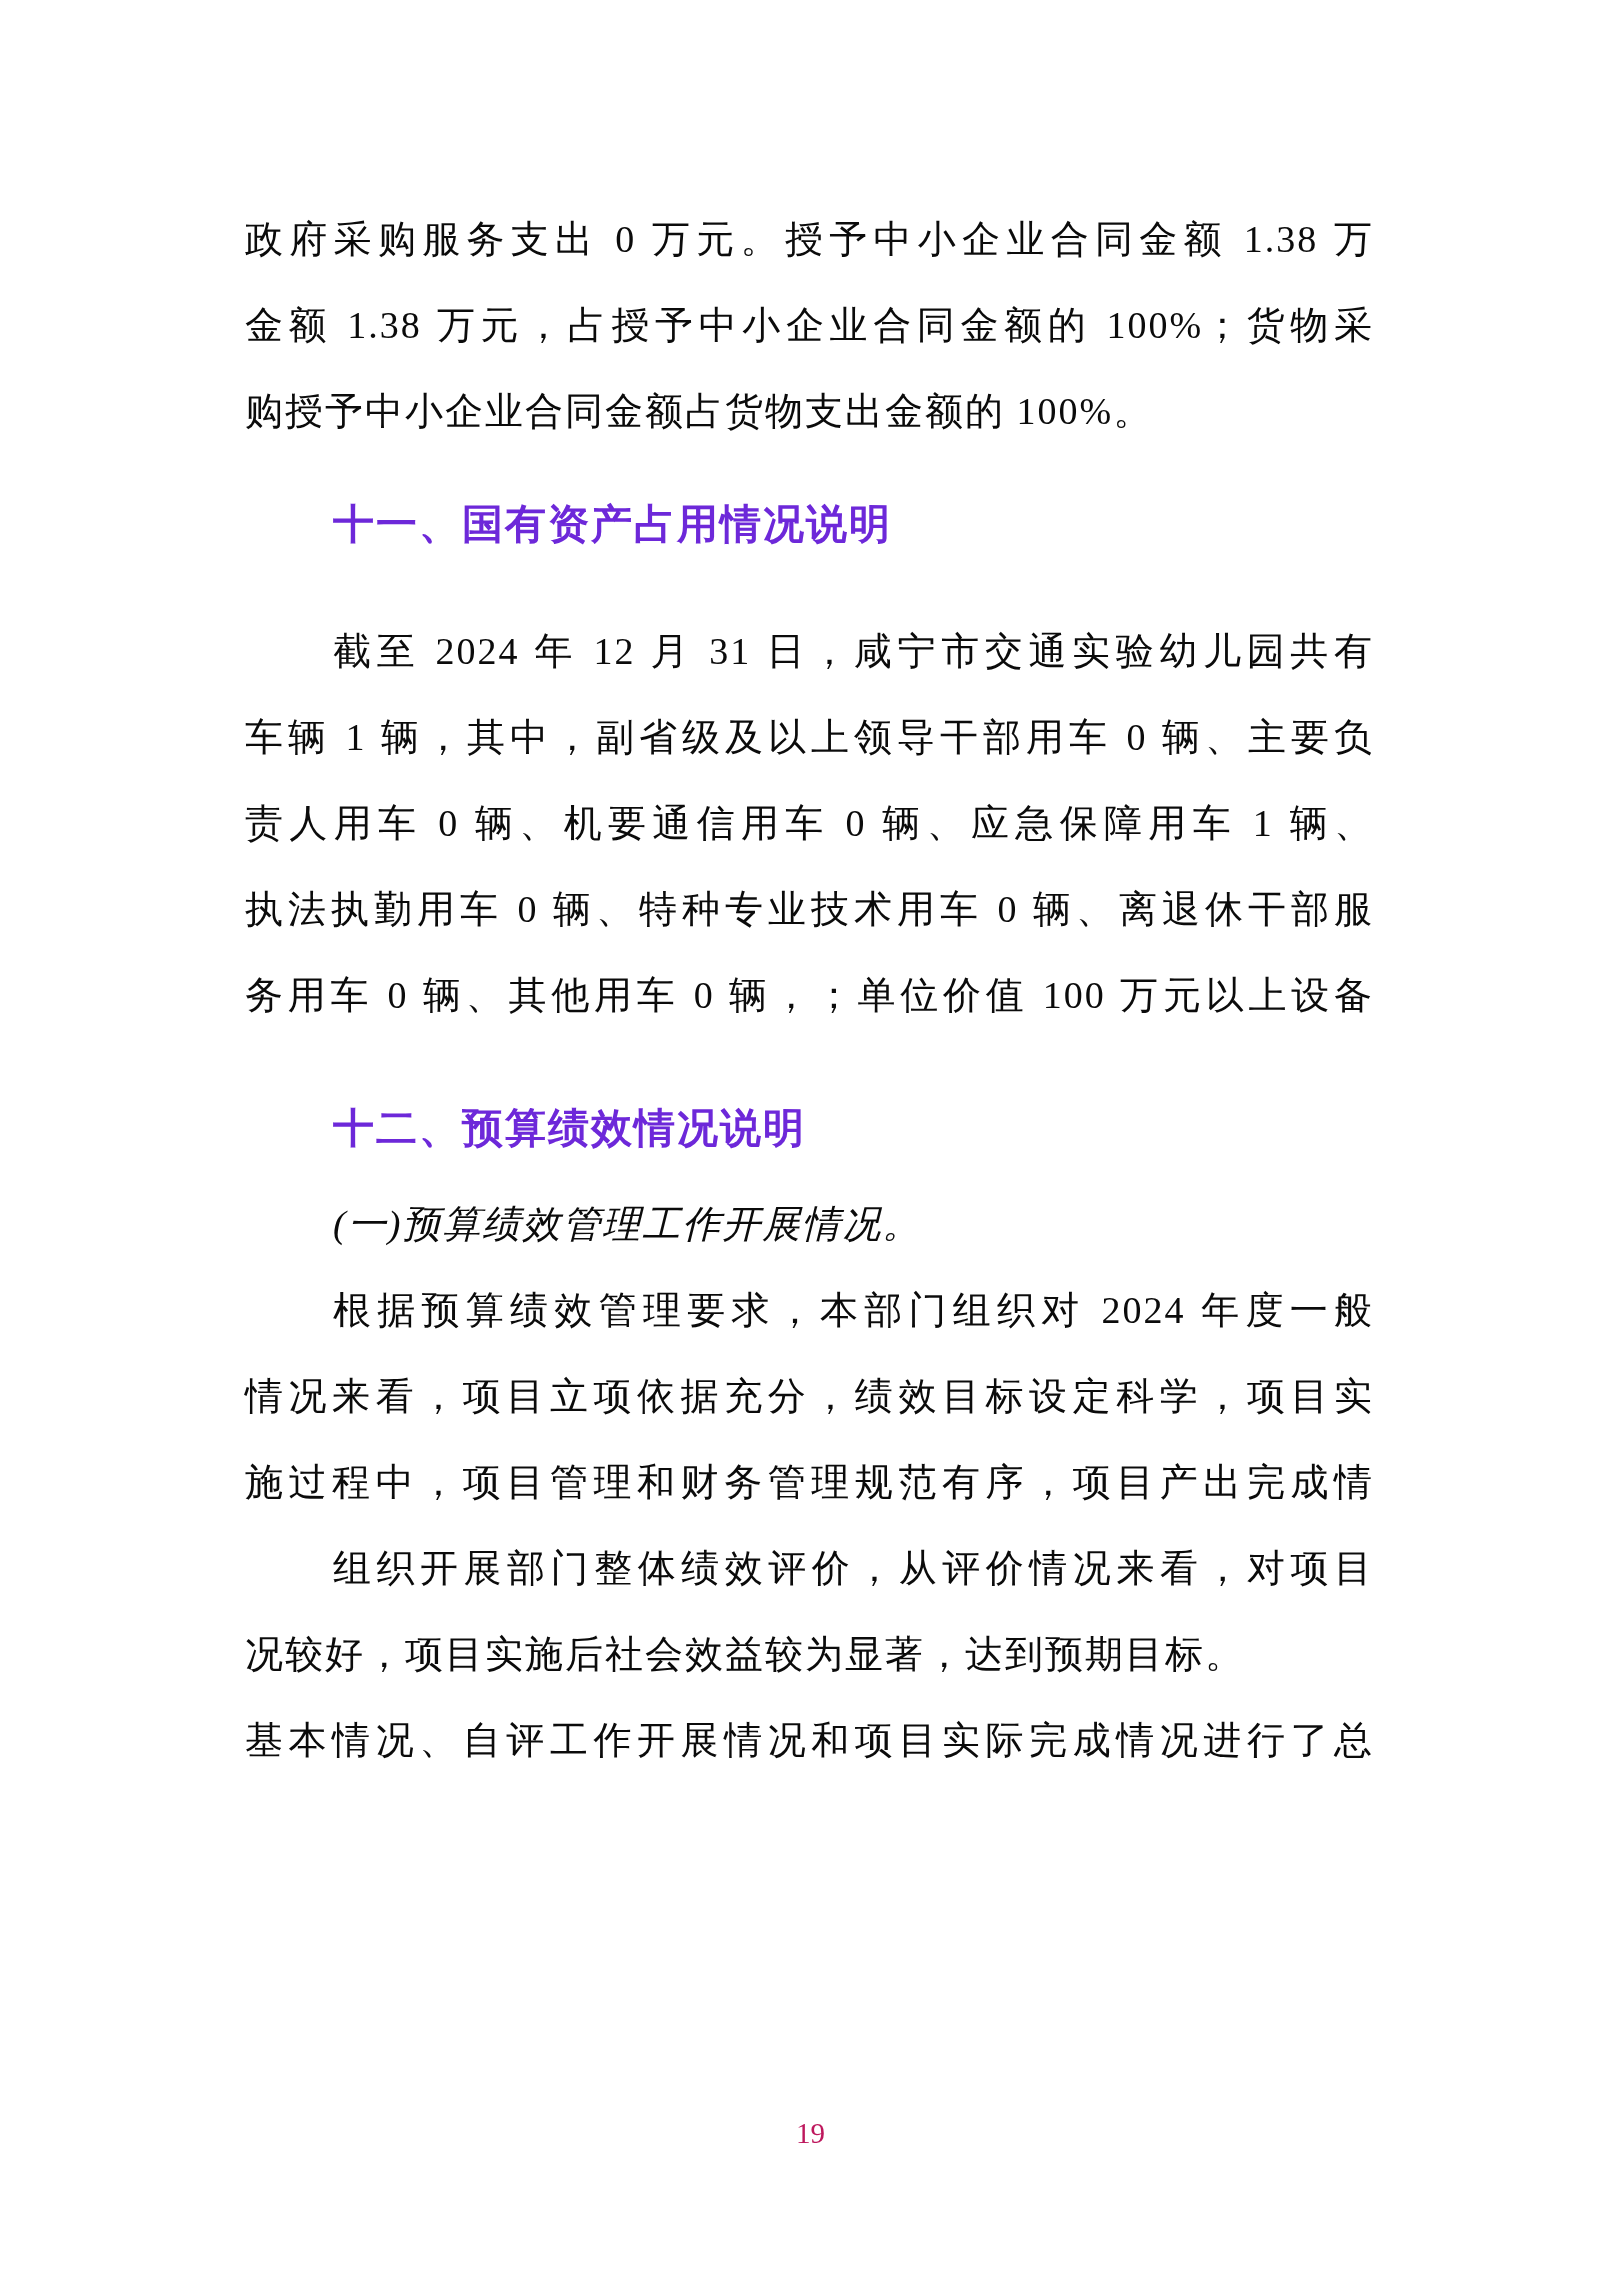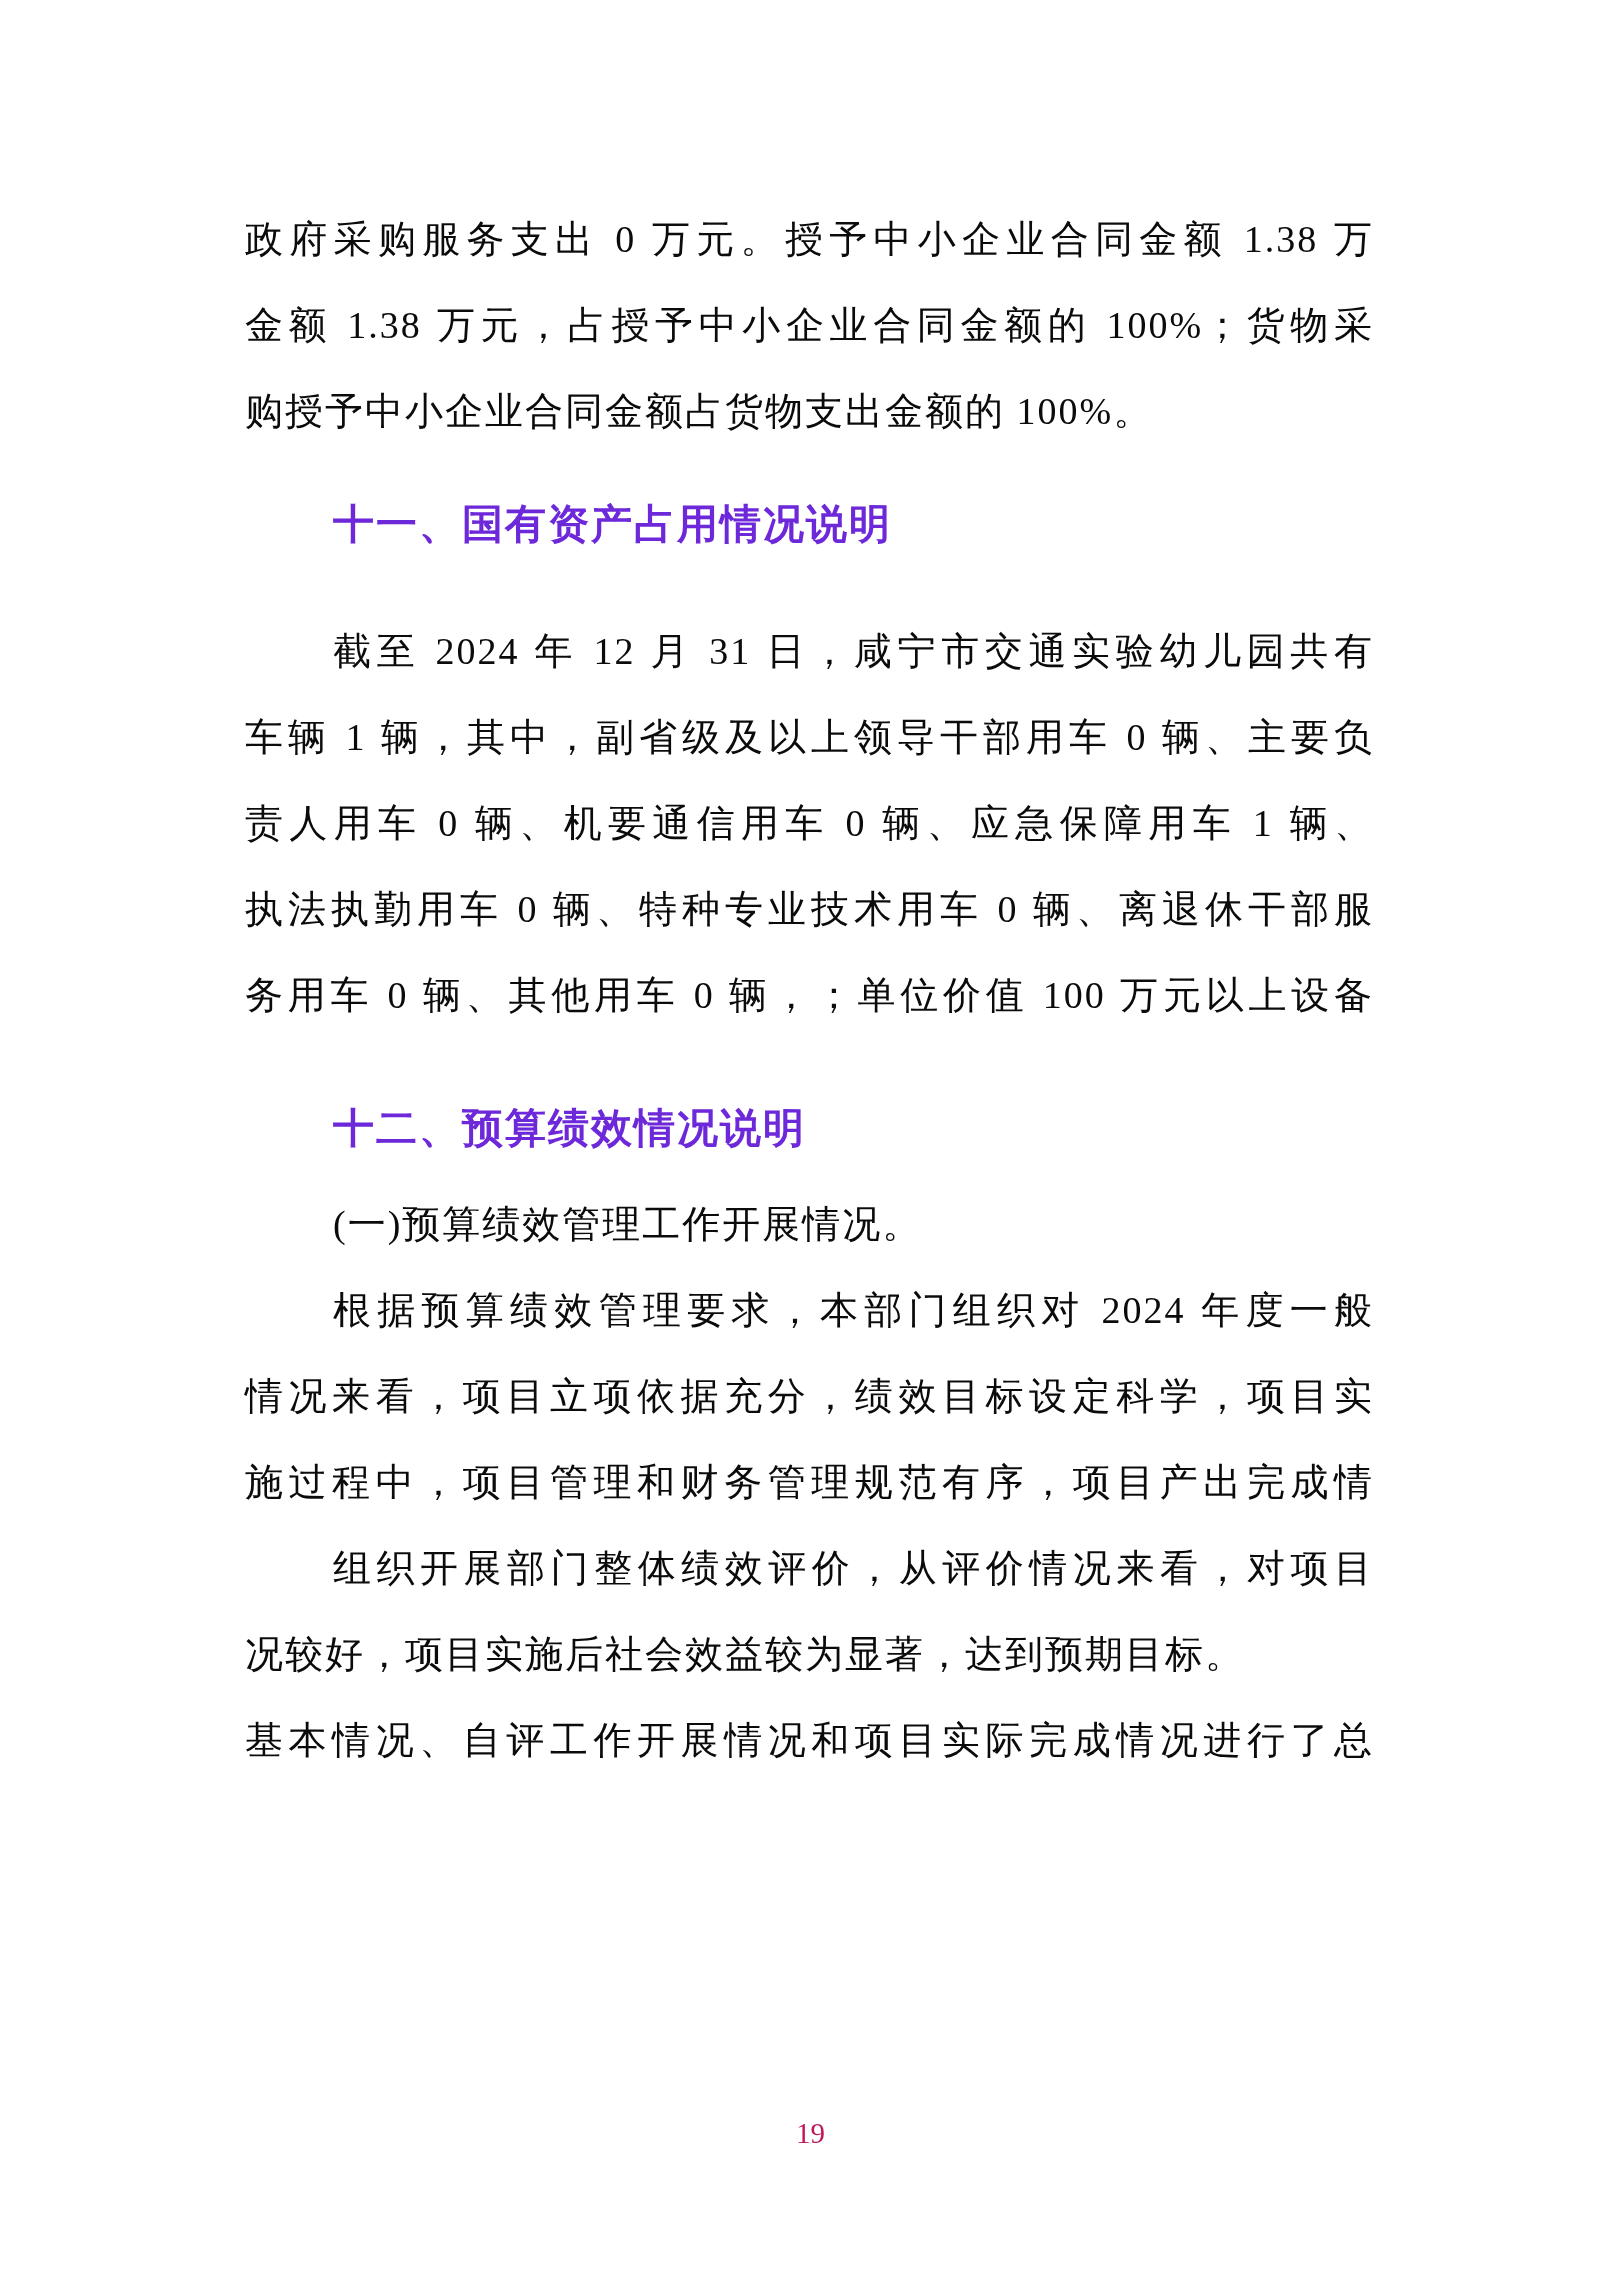--- a/index.html
+++ b/index.html
@@ -49,21 +49,21 @@
     line-height: 86px;
     white-space: nowrap;
     text-align: left;
     text-align-last: left;
     text-indent: 88px;
     color: #6d28d9;
   }
   .h1-gap { margin-top: 27.4px; }
   .after-h1-gap { margin-top: 41px; }
   .h2-gap { margin-top: 47px; }
-  .after-h2-gap { margin-top: 9.8px; }
+  .after-h2-gap { margin-top: 9.8px; font-style: italic; }
   .page-number {
     position: absolute;
     left: 0;
     top: 2117px;
     width: 100%;
     text-align: center;
     font-family: "Liberation Serif", "DejaVu Serif", serif;
     font-size: 29px;
     color: #be185d;
   }

